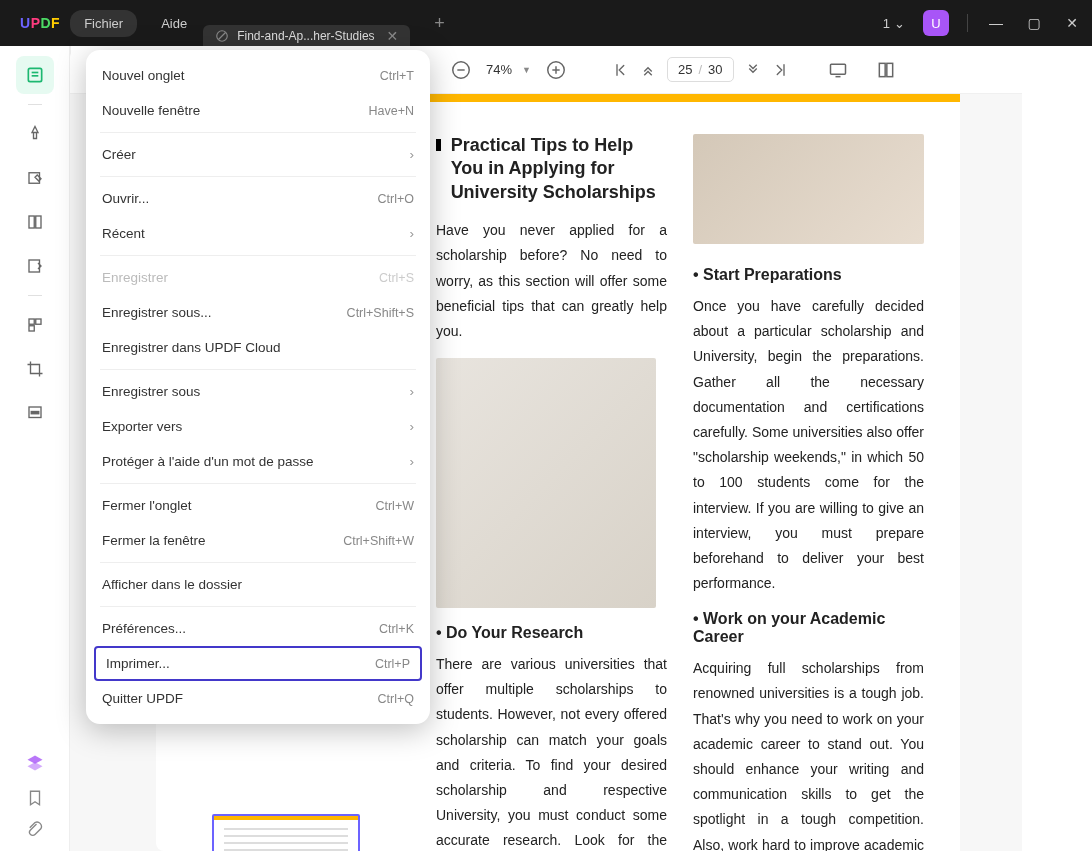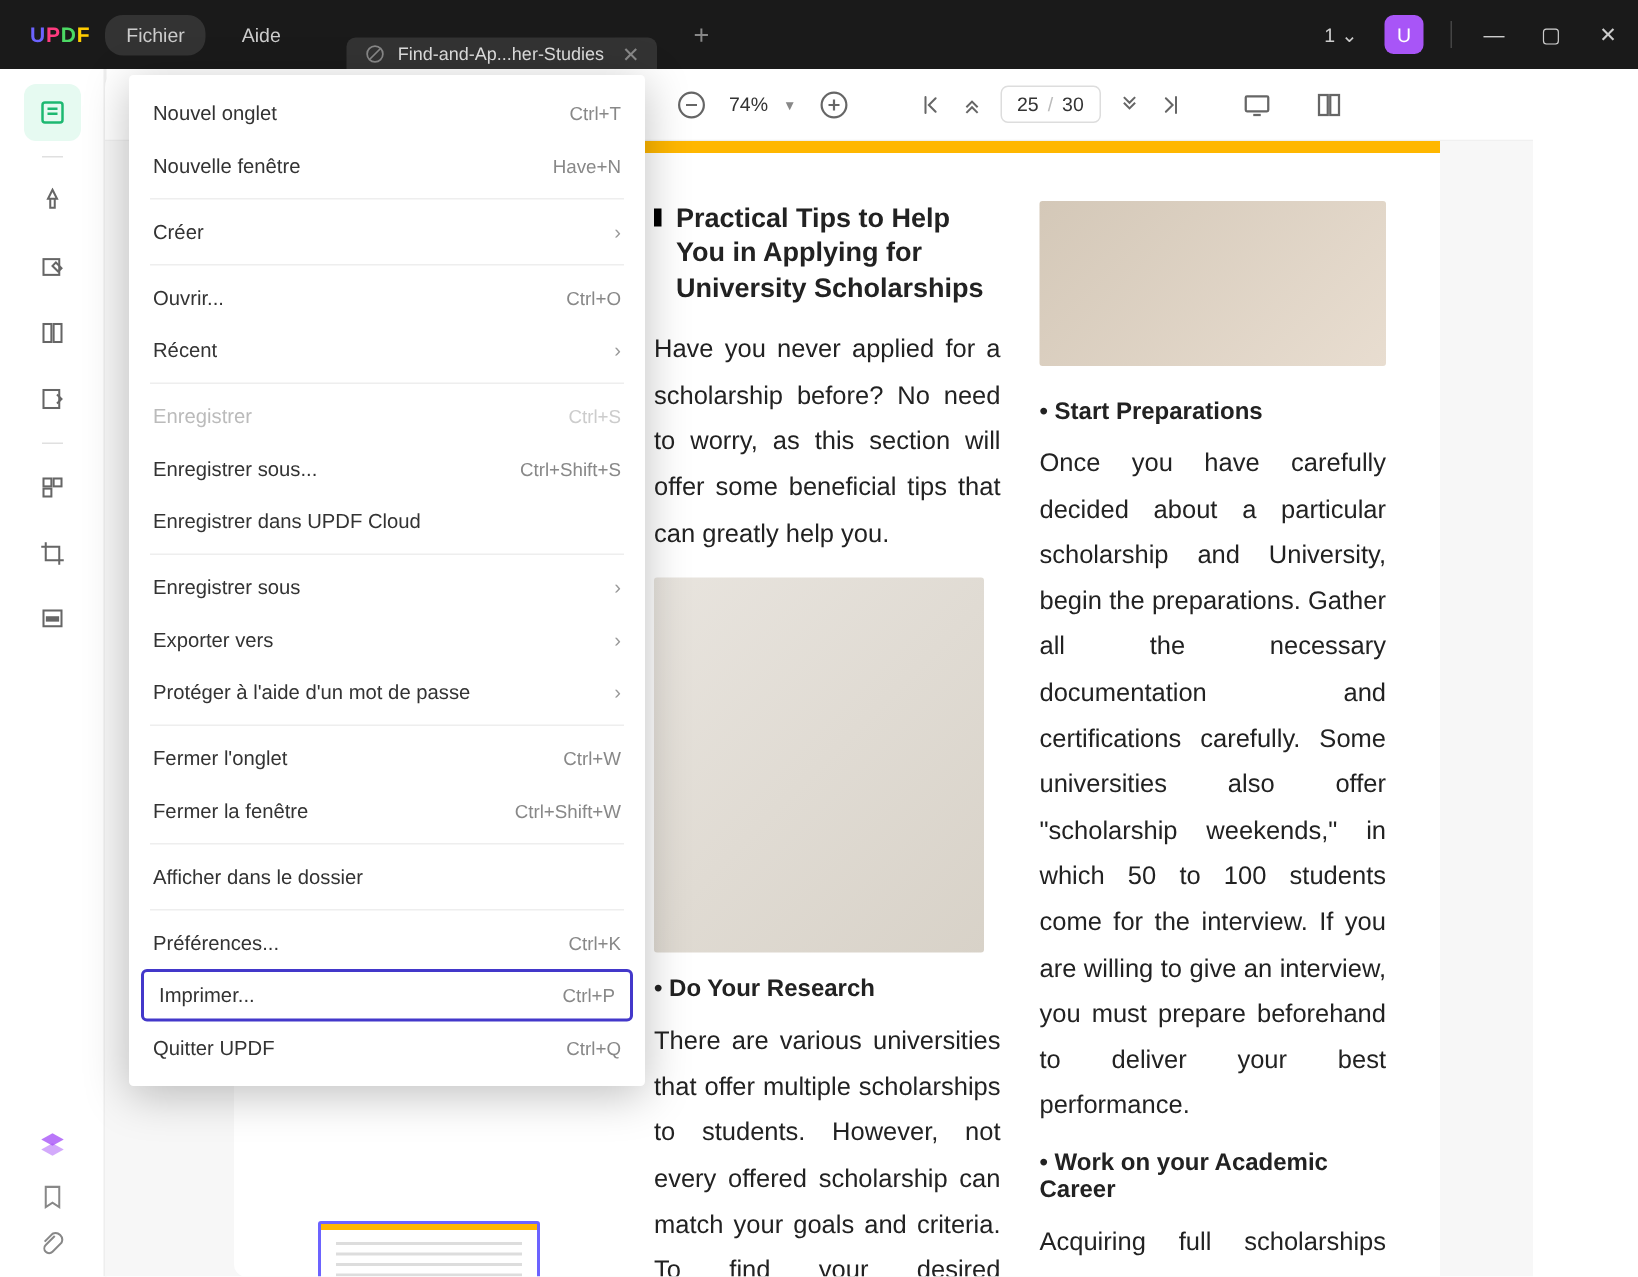--- a/index.html
+++ b/index.html
@@ -6,21 +6,21 @@
 body { width: 1092px; height: 851px; background: #fff; overflow: hidden; position: relative; }
 
 .titlebar { height: 46px; background: #1a1a1a; display: flex; align-items: center; padding: 0 8px; position: relative; }
 .logo { font-weight: 700; font-size: 14px; letter-spacing: 0.5px; margin-left: 12px; }
 .logo .l1 { color: #6c63ff; }
 .logo .l2 { color: #ff3b7f; }
 .logo .l3 { color: #4cd964; }
 .logo .l4 { color: #ffcc00; }
 .menu-btn { color: #ccc; font-size: 13px; padding: 6px 14px; border-radius: 12px; margin-left: 10px; background: #333; }
 .menu-btn.nobg { background: transparent; }
-.tab { display: flex; align-items: center; background: #333; border-radius: 6px 6px 0 0; padding: 7px 12px; margin-left: 30px; color: #ddd; font-size: 12px; gap: 8px; height: 21px; align-self: flex-end; }
+.tab { display: flex; align-items: center; background: #333; border-radius: 6px 6px 0 0; padding: 7px 12px; margin-left: 2px; color: #ddd; font-size: 12px; gap: 8px; height: 21px; align-self: flex-end; }
 .tab-icon { width: 14px; height: 14px; display: inline-flex; }
 .tab-close { color: #888; font-size: 14px; margin-left: 4px; }
 .tab-plus { color: #888; font-size: 18px; margin-left: 24px; }
 .win-right { position: absolute; right: 10px; display: flex; align-items: center; gap: 18px; }
 .win-num { color: #ccc; font-size: 13px; display: flex; align-items: center; gap: 4px; }
 .avatar { width: 26px; height: 26px; border-radius: 6px; background: #a855f7; color: #fff; display: flex; align-items: center; justify-content: center; font-size: 13px; }
 .win-ctl { color: #ccc; font-size: 14px; width: 20px; text-align: center; }
 
 .main { position: absolute; top: 46px; left: 0; right: 0; bottom: 0; background: #fff; display: flex; }
 .lsidebar { width: 70px; background: #fff; border-right: 1px solid #eee; display: flex; flex-direction: column; align-items: center; padding-top: 10px; gap: 6px; }
@@ -42,33 +42,33 @@
 .ai-icon { width:22px; height:22px; position:relative; }
 .ai-icon::before { content:"✦"; position:absolute; color:#6c63ff; font-size:10px; top:0; left:0;}
 .ai-icon::after { content:"✦"; position:absolute; color:#4cd964; font-size:10px; bottom:0; right:0;}
 
 .content { position: absolute; top: 94px; left: 70px; right: 70px; bottom: 0; background: #f7f7f7; overflow: hidden; }
 .page-wrap { position: absolute; left: 330px; top: 0; width: 560px; }
 .orange-bar { height: 8px; background: #ffb700; }
 .page { background: #fff; padding: 32px 36px; font-size: 12px; color: #222; }
 .page h2 { font-size: 18px; font-weight: 800; margin-bottom: 14px; line-height: 1.3; }
 .page h3 { font-size: 16px; font-weight: 800; margin-bottom: 10px; margin-top: 6px; }
-.page p { line-height: 1.8; text-align: justify; font-size: 17px; margin-bottom: 14px; }
+.page p { line-height: 1.8; text-align: justify; font-size: 14px; margin-bottom: 14px; }
 .bullet::before { content: "• "; font-weight: 800; }
 .img-ph { background: linear-gradient(135deg,#d4c8b8,#e8ddd0); border-radius: 2px; }
 .img-mid { width: 220px; height: 250px; margin: 10px 0 16px; background: linear-gradient(135deg,#e8e4de,#d8d2c8); }
 
 .thumb-panel { position: absolute; left: 86px; top: 104px; width: 260px; bottom: 0; background:#fff; border-radius:8px; }
 .thumb { width: 148px; margin: 16px auto; }
 .thumb-img { width: 148px; height: 188px; border: 2px solid #6c63ff; border-radius: 2px; background: #fff; position: relative; overflow:hidden;}
 .thumb-img::before { content:""; position:absolute; top:0; left:0; right:0; height:4px; background:#ffb700;}
 .thumb-lines { position:absolute; top:12px; left:10px; right:10px; bottom:10px; }
 .thumb-lines div { height:2px; background:#ddd; margin-bottom:5px; }
 
-.ctx-menu { position: absolute; top: 50px; left: 86px; width: 344px; background: #fff; border-radius: 3px; box-shadow: 0 6px 30px rgba(0,0,0,0.25); padding: 8px 0; z-index: 100; }
+.ctx-menu { position: absolute; top: 50px; left: 86px; width: 344px; background: #fff; border-radius: 14px; box-shadow: 0 6px 30px rgba(0,0,0,0.25); padding: 8px 0; z-index: 100; }
 .menu-item { display: flex; justify-content: space-between; align-items: center; padding: 10px 16px; font-size: 13.5px; color: #333; position: relative; }
 .menu-item.disabled { color: #bbb; }
 .menu-item .sc { color: #888; font-size: 12.5px; }
 .menu-item.disabled .sc { color: #ccc; }
 .menu-item .chev { color: #999; }
 .menu-sep { height: 1px; background: #eee; margin: 4px 14px; }
 .menu-item.highlighted { margin: 0 8px; border: 2.5px solid #4338ca; border-radius: 4px; padding: 8px 10px; }
 
 svg { display: block; }
 </style>

